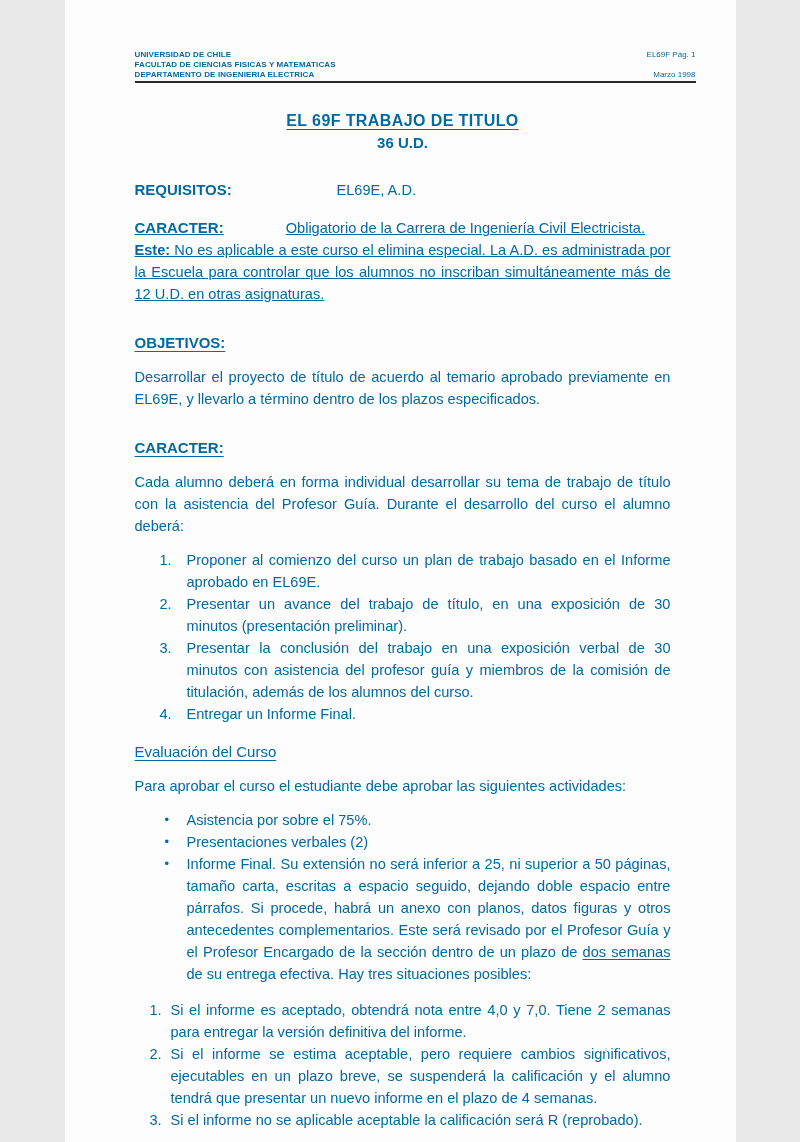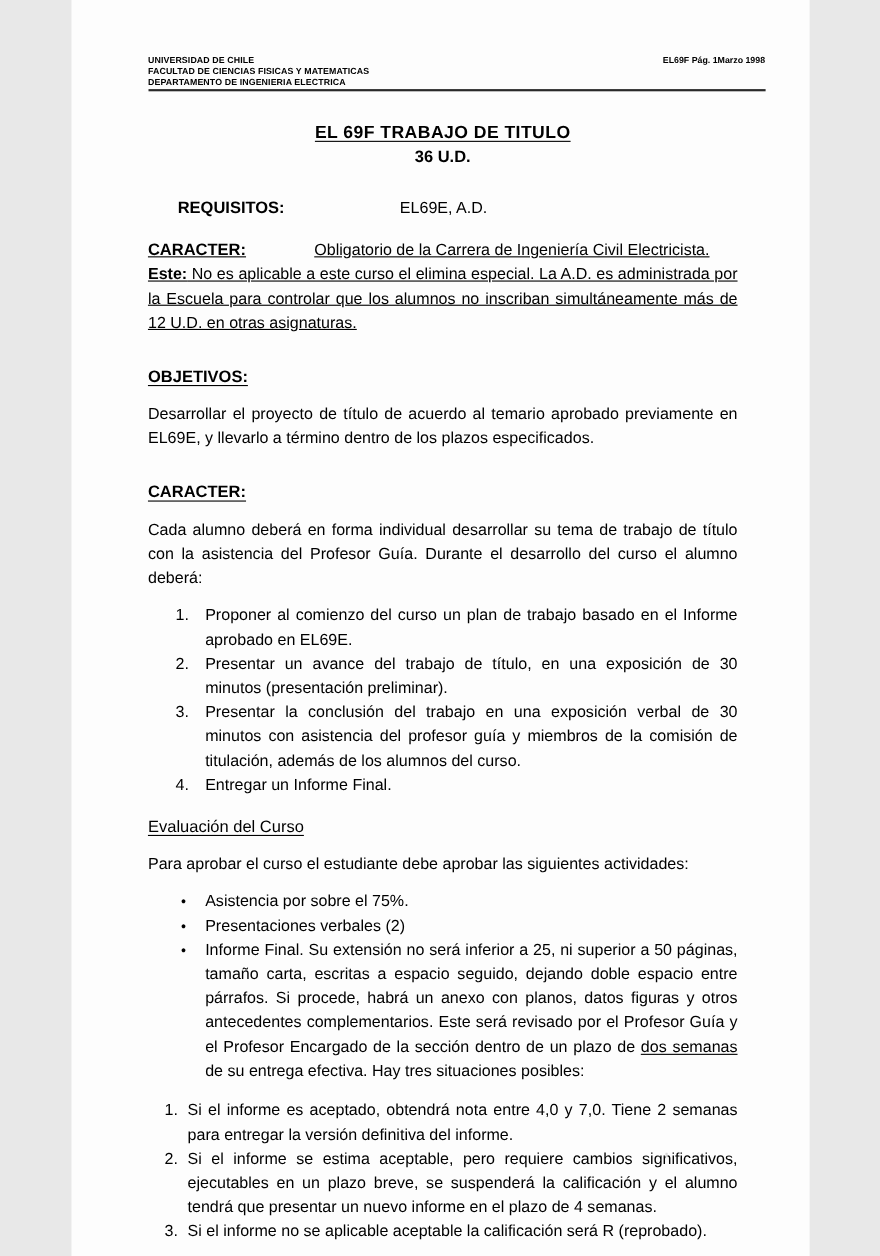--- a/index.html
+++ b/index.html
@@ -2,55 +2,55 @@
 <html lang="es"><head>
 <meta charset="utf-8">
 <style>
   * { margin:0; padding:0; box-sizing:border-box; }
   html,body { background:#e8e8e8; }
   .page {
     position:relative;
     width:671px; height:1142px;
     margin:0 auto;
     background:#fdfdfd;
-    color:#000000;
+    color:#0369a1;
     font-family:"Liberation Sans","DejaVu Sans",sans-serif;
     font-size:14.6px;
     line-height:22px;
     overflow:hidden;
   }
   .content { padding:0 65px 0 70px; }
 
   
   .doc-header {
     display:flex; justify-content:space-between; align-items:stretch;
     margin:50px 40px 0 70px;
     padding-right:0;
     border-bottom:2px solid #2a2a2a;
     padding-bottom:1px;
   }
   .org-block { font-size:8px; font-weight:bold; line-height:10px; letter-spacing:.1px; }
   .ref-block {
-    display:flex; justify-content:space-between;
-    text-align:right; font-size:8px; font-weight:bold; line-height:10px;
+    display:flex; flex-direction:column; justify-content:space-between;
+    text-align:right; font-size:8px; font-weight:normal; line-height:10px;
   }
 
   
   .title {
     margin-top:27px;
     text-align:center;
     font-size:16px; font-weight:bold;
     letter-spacing:.4px;
     text-decoration:underline;
     text-underline-offset:3px;
   }
   .credits { text-align:center; font-size:15px; font-weight:bold; }
 
   
-  .row-requisitos { margin-top:25px;margin-left:27px; }
+  .row-requisitos { margin-top:25px; }
   .row-requisitos .lbl { display:inline-block; width:202px; font-weight:bold; font-size:15px; }
   .caracter-nota { margin-top:16px; text-align:justify;text-decoration:underline; }
   .caracter-nota .lbl-caracter { font-weight:bold; font-size:15px; }
   .caracter-nota .sp { display:inline-block; width:62px; }
   b.inline-bold { font-weight:bold; }
 
   
   .sect-heading {
     margin-top:27px;
     font-weight:bold; font-size:15px;

